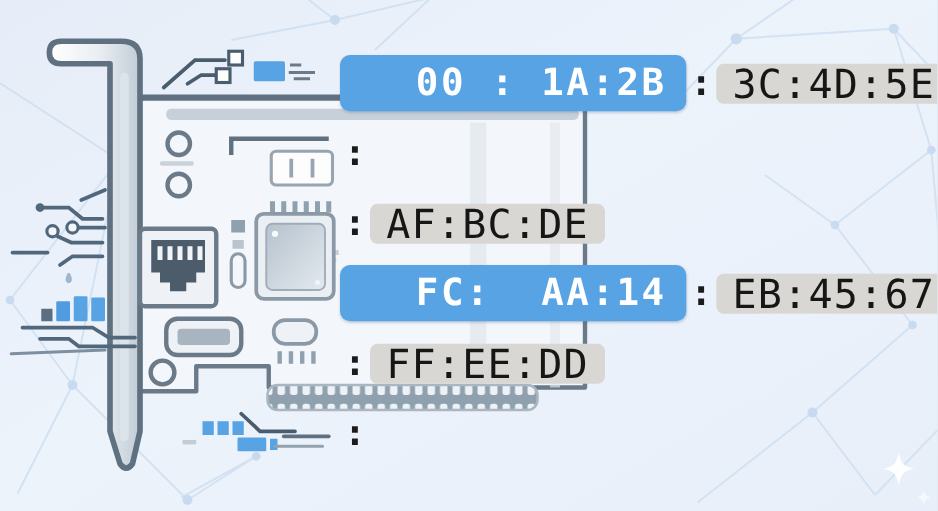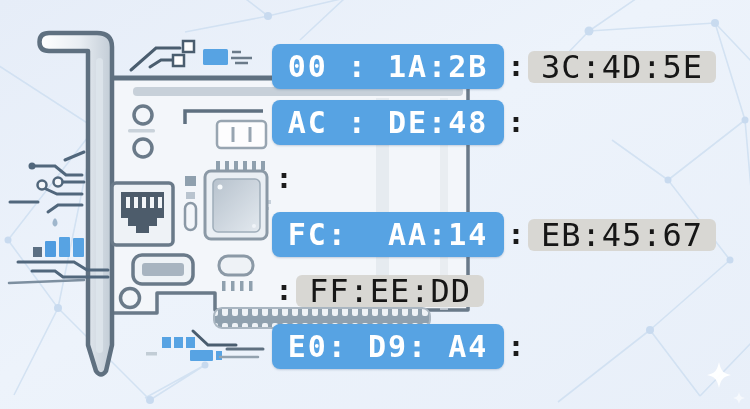--- a/index.html
+++ b/index.html
@@ -22,20 +22,21 @@
   .lbox{
     width:232px;height:45px;
     background:#57a3e3;
     border-radius:8px;
     display:flex;align-items:center;justify-content:center;
     color:#ffffff;
     font-family:"DejaVu Sans Mono","Liberation Mono",monospace;
     font-weight:bold;font-size:30px;letter-spacing:2px;
     white-space:pre;
     box-shadow:0 1px 2px rgba(60,90,130,0.25);
+    padding-left:45px;
   }
   .sep{
     width:24px;text-align:center;
     font-family:"DejaVu Sans Mono","Liberation Mono",monospace;
     font-weight:bold;font-size:29px;color:#1b1b1b;
     line-height:45px;
   }
   .rbox{
     width:188px;height:32px;
     background:#d8d7d3;
@@ -216,34 +217,33 @@
     </g>
   </svg>
 
   <div class="rows">
     <div class="row">
       <div class="lbox">00 : 1A:2B</div>
       <div class="sep">:</div>
       <div class="rbox">3C:4D:5E</div>
     </div>
     <div class="row">
-      <div class="lbox">AC : DE:48</div>
-      <div class="sep">:</div>
-    </div>
-    <div class="row">
-      <div class="sep">:</div>
+      <div class="sep">:</div>
+    </div>
+    <div class="row">
+      <div class="sep">:</div>
+      <div class="rbox">AF:BC:DE</div>
     </div>
     <div class="row">
       <div class="lbox">FC:  AA:14</div>
       <div class="sep">:</div>
       <div class="rbox">EB:45:67</div>
     </div>
     <div class="row">
       <div class="sep">:</div>
       <div class="rbox">FF:EE:DD</div>
     </div>
     <div class="row">
-      <div class="lbox">E0: D9: A4</div>
       <div class="sep">:</div>
     </div>
   </div>
 
 </div>
 
 </body></html>

